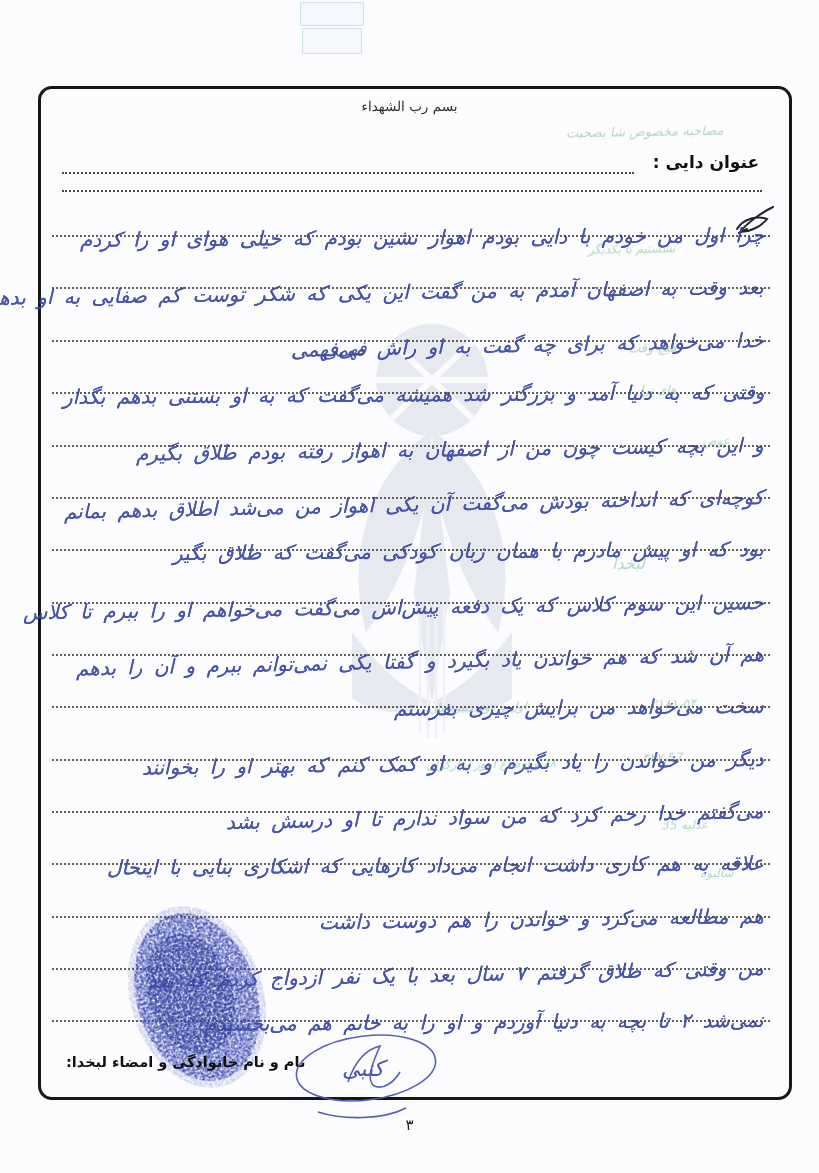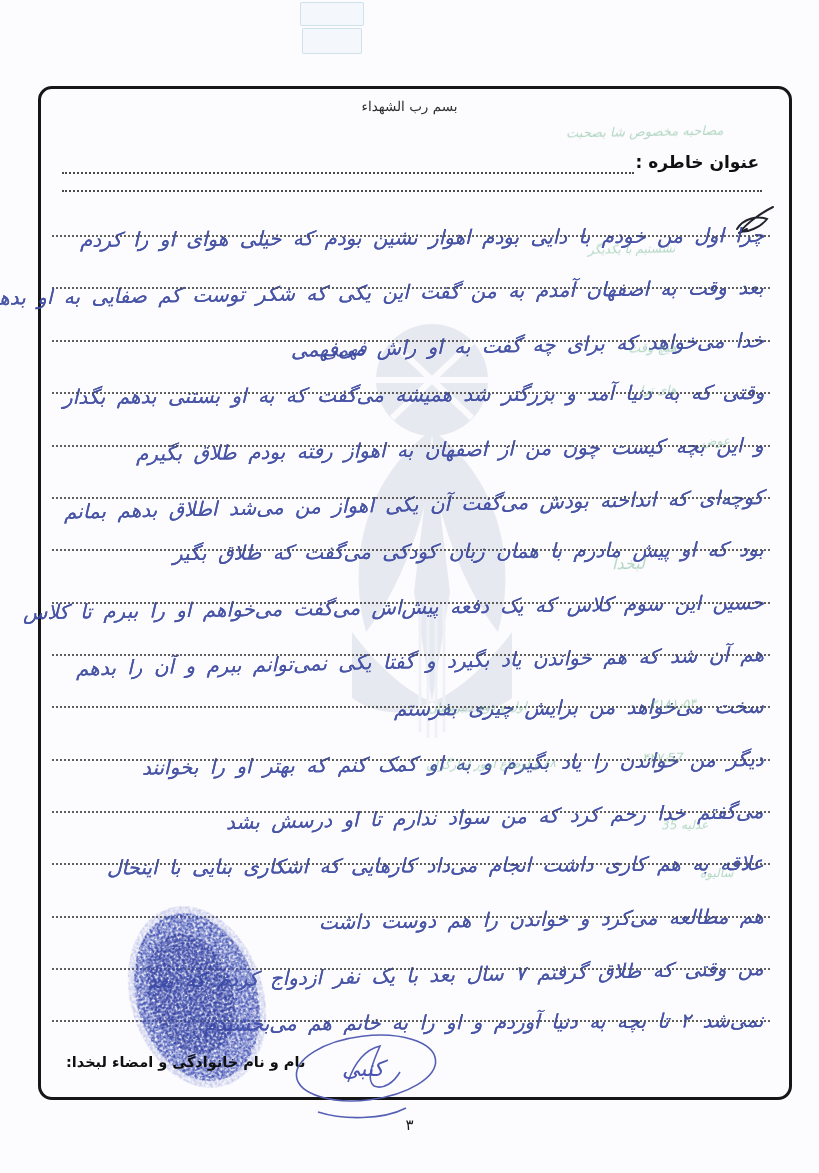--- a/index.html
+++ b/index.html
@@ -84,21 +84,21 @@
       <line x1="146" y1="300" x2="146" y2="436"></line>
       <line x1="154" y1="300" x2="154" y2="436"></line>
       <line x1="162" y1="300" x2="162" y2="430"></line>
     </g>
   </svg>
 
   <div class="frame"></div>
 
   <div class="bismillah">بسم رب الشهداء</div>
 
-  <div class="memory-title-row">عنوان خاطره :</div>
+  <div class="memory-title-row">عنوان دایی :</div>
   <div class="title-dots"></div>
   <div class="title-dots-full"></div>
 
   <svg class="pen-mark" width="44" height="36" viewBox="0 0 44 36">
     <g stroke="#23232e" stroke-width="2" fill="none" stroke-linecap="round">
       <path d="M4 26 C 10 16 24 12 34 16 C 28 24 14 30 8 28 C 14 20 28 10 40 4"></path>
       <path d="M6 30 L 14 26"></path>
     </g>
   </svg>
 

